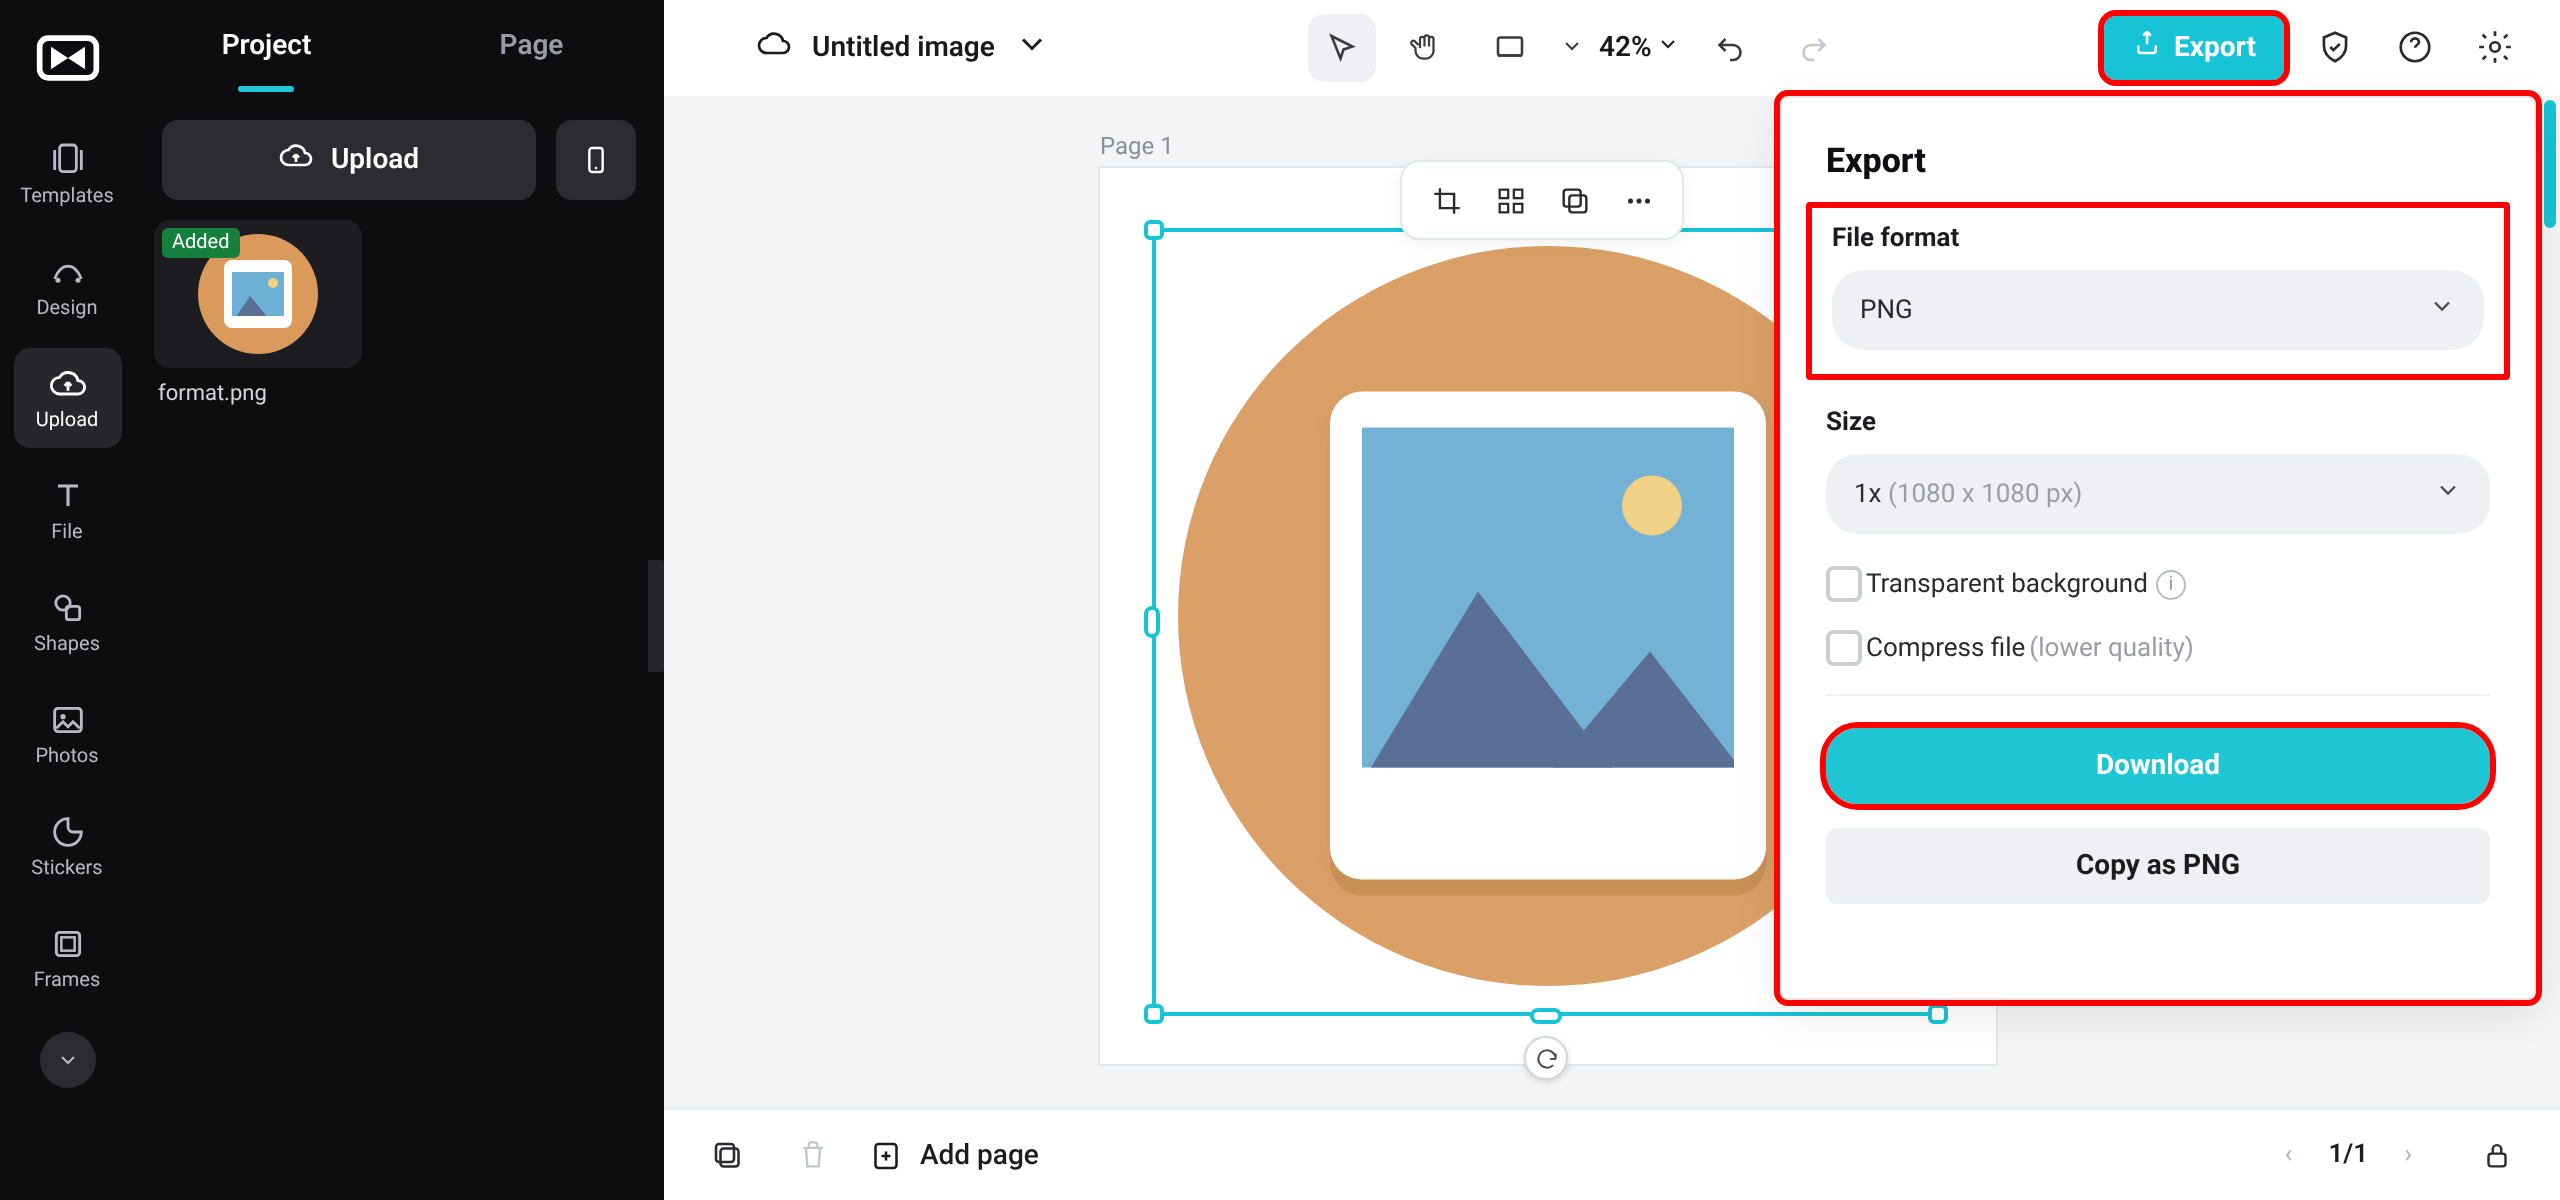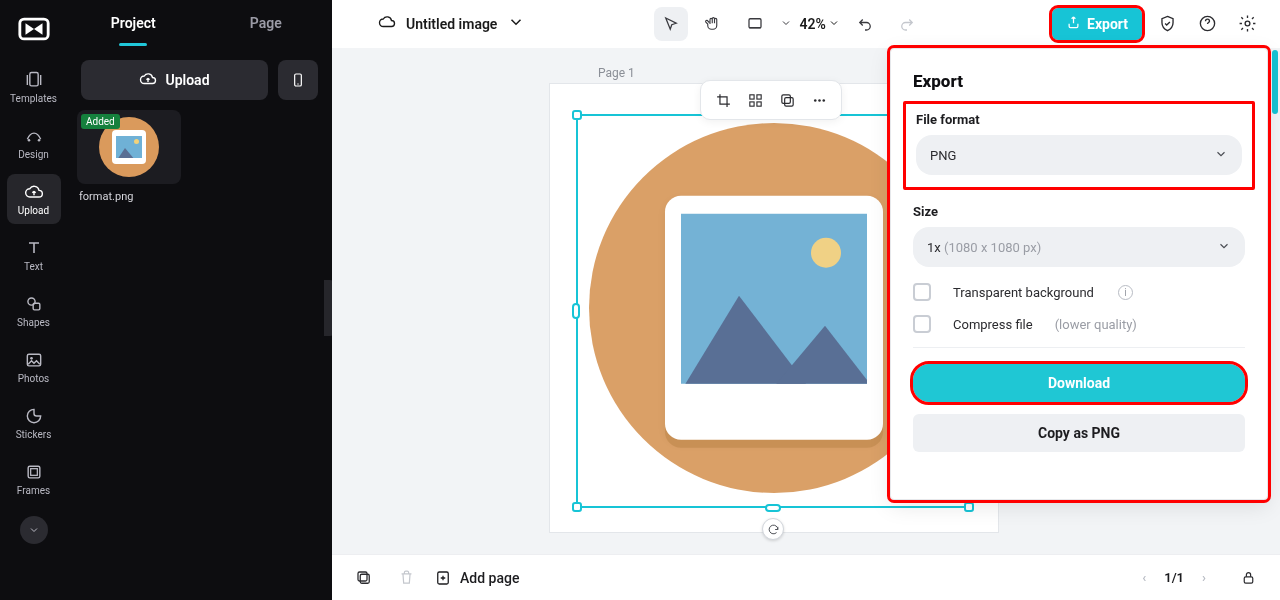--- a/index.html
+++ b/index.html
@@ -44,21 +44,21 @@
   .tool-btn svg { width:18px; height:18px; }
   .zoom-group { display:flex; align-items:center; gap:2px; color:#1a1a1a; font-size:14px; font-weight:600; }
   .top-right { margin-left:auto; display:flex; align-items:center; gap:10px; }
   .export-btn { height:32px; padding:0 14px; background:#17c4d6; color:#fff; border:none; border-radius:6px; font-size:14px; font-weight:700; display:flex; align-items:center; gap:6px; cursor:pointer; }
   .hl-red { outline:3px solid #ff0000; outline-offset:0; }
   .icon-btn { width:30px; height:30px; display:flex; align-items:center; justify-content:center; color:#2b2b2f; cursor:pointer; border-radius:6px; }
   .icon-btn svg{width:19px;height:19px;}
 
   
   .workspace { position:absolute; top:48px; left:0; right:0; bottom:46px; background:#f2f4f6; overflow:hidden; }
-  .page-label { position:absolute; left:218px; top:18px; color:#8b8f97; font-size:12px;margin-left:48px; }
+  .page-label { position:absolute; left:218px; top:18px; color:#8b8f97; font-size:12px; }
   .page { position:absolute; left:218px; top:36px; width:448px; height:448px; background:#fff; box-shadow:0 0 0 1px #e3e6ea; }
   .selection { position:absolute; left:246px; top:68px; width:390px; height:390px; outline:2px solid #17c4d6; }
   .sel-handle { position:absolute; width:10px; height:10px; background:#fff; border:2px solid #17c4d6; border-radius:3px; }
   .sel-handle.tl{left:-6px;top:-6px;} .sel-handle.tr{right:-6px;top:-6px;}
   .sel-handle.bl{left:-6px;bottom:-6px;} .sel-handle.br{right:-6px;bottom:-6px;}
   .sel-handle.ml{left:-6px;top:50%;transform:translateY(-50%);width:8px;height:16px;border-radius:4px;}
   .sel-handle.mr{right:-6px;top:50%;transform:translateY(-50%);width:8px;height:16px;border-radius:4px;}
   .sel-handle.mt{top:-6px;left:50%;transform:translateX(-50%);width:16px;height:8px;border-radius:4px;}
   .sel-handle.mb{bottom:-6px;left:50%;transform:translateX(-50%);width:16px;height:8px;border-radius:4px;}
   .rotate-handle{position:absolute; left:50%; transform:translateX(-50%); bottom:-34px; width:22px; height:22px; background:#fff; border:1px solid #d2d6dc; border-radius:50%; display:flex; align-items:center; justify-content:center; box-shadow:0 1px 3px rgba(0,0,0,.15);}
@@ -78,21 +78,21 @@
   
   .export-panel { position:absolute; right:12px; top:48px; width:378px; height:452px; background:#fff; border:1px solid #e6e8eb; border-radius:4px; box-shadow:0 6px 22px rgba(0,0,0,.10); padding:22px 22px 16px 22px; }
   .export-panel.hl-red { outline:3px solid #ff0000; }
   .export-panel h2 { font-size:17px; font-weight:800; color:#0f0f12; margin-bottom:18px; }
   .field-label { font-size:13px; font-weight:700; color:#1c1c1f; margin-bottom:8px; }
   .dropdown { width:100%; height:40px; background:#eef0f3; border-radius:16px; display:flex; align-items:center; justify-content:space-between; padding:0 14px; font-size:13px; color:#2b2b2f; cursor:pointer;text-align:center; }
   .dropdown .dim { color:#9a9da5; }
   .dropdown svg{width:14px;height:14px;color:#4a4d53;}
   .group-hl { border:3px solid #ff0000; padding:8px 10px 12px 10px; margin:-8px -10px 14px -10px; border-radius:2px; }
   .size-block { margin-bottom:16px; }
-  .check-row { display:flex; align-items:center; gap:22px; margin-bottom:14px; font-size:13px; color:#2b2b2f; }
+  .check-row { display:flex; align-items:center; gap:2px; margin-bottom:14px; font-size:13px; color:#2b2b2f; }
   .check-row .box { width:18px; height:18px; border:2px solid #c9cdd4; border-radius:4px; cursor:pointer; }
   .check-row .muted { color:#9a9da5; }
   .check-row .info { width:15px; height:15px; border:1.4px solid #b8bcc4; border-radius:50%; display:inline-flex; align-items:center; justify-content:center; font-size:10px; color:#9a9da5; margin-left:2px; }
   .divider { height:1px; background:#edeff2; margin:6px 0 16px 0; }
   .download-btn { width:100%; height:38px; background:#1fc7d4; color:#fff; border:none; font-size:14px; font-weight:700; border-radius:16px; cursor:pointer; }
   .download-hl { outline:3px solid #ff0000; outline-offset:0; }
   .copy-btn { width:100%; height:38px; background:#eef0f3; color:#1c1c1f; border:none; font-size:14px; font-weight:700; border-radius:6px; cursor:pointer; margin-top:12px; }
 
   
   .bottom-bar { position:absolute; left:332px; right:0; bottom:0; height:46px; background:#fff; border-top:1px solid #edeef1; display:flex; align-items:center; padding:0 18px; gap:14px; }
@@ -139,21 +139,21 @@
     <svg viewBox="0 0 24 24" fill="none">
         <path d="M7 18a5 5 0 010-10 6 6 0 0111 2 4 4 0 010 8H7z" stroke="currentColor" stroke-width="1.7"></path>
         <path d="M12 16v-5m0 0l-2 2m2-2l2 2" stroke="currentColor" stroke-width="1.7"></path>
       </svg>
     <span>Upload</span>
   </div>
   <div class="nav">
     <svg viewBox="0 0 24 24" fill="none">
         <path d="M6 6h12M12 6v12" stroke="currentColor" stroke-width="1.9"></path>
       </svg>
-    <span>Text</span>
+    <span>File</span>
   </div>
   <div class="nav">
     <svg viewBox="0 0 24 24" fill="none">
         <circle cx="9" cy="9" r="4.3" stroke="currentColor" stroke-width="1.7"></circle>
         <rect x="11" y="11" width="8" height="8" rx="1.5" stroke="currentColor" stroke-width="1.7"></rect>
       </svg>
     <span>Shapes</span>
   </div>
   <div class="nav">
     <svg viewBox="0 0 24 24" fill="none">

